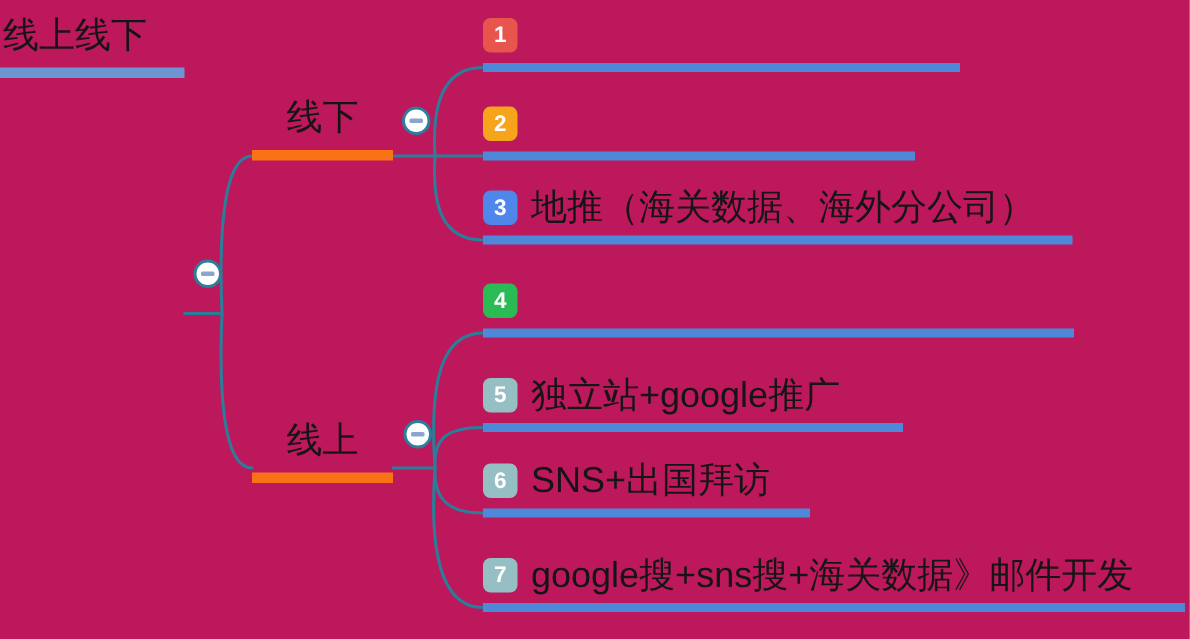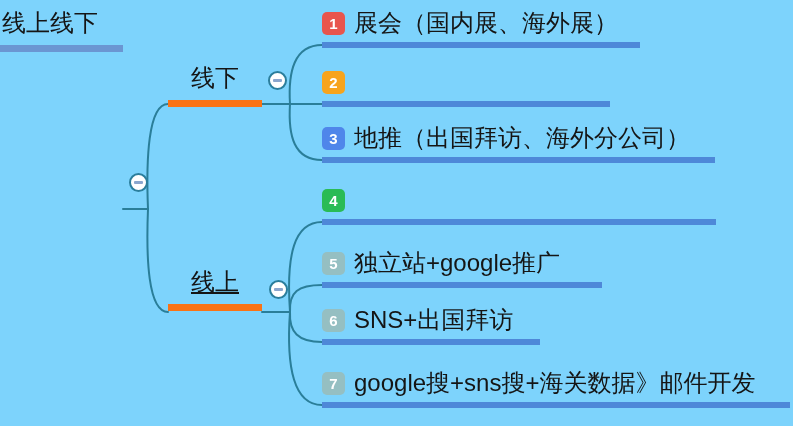--- a/index.html
+++ b/index.html
@@ -4,21 +4,21 @@
 <style>
   html, body { margin: 0; padding: 0; }
   body {
     font-family: "Liberation Sans", "DejaVu Sans", sans-serif;
     background: #ffffff;
   }
   .canvas {
     position: relative;
     width: 793px;
     height: 426px;
-    background: #7dd3fc;
+    background: #be185d;
     overflow: hidden;
   }
   .connectors {
     position: absolute;
     left: 0; top: 0;
     width: 793px; height: 426px;
   }
   .node {
     position: absolute;
     box-sizing: border-box;
@@ -32,21 +32,21 @@
   .node-root {
     left: 0; top: 160; width: 123px; height: 52px;
     padding-left: 2px;
     border-bottom: 7px solid #6b96d2;
   }
   .node-branch {
     justify-content: center;
     border-bottom: 7px solid #f97316;
   }
   .node-branch.b0 { left: 168px; top: 55px;  width: 94px; height: 52px; }
-  .node-branch.b1 { left: 168px; top: 259px; width: 94px; height: 52px; text-decoration: underline; }
+  .node-branch.b1 { left: 168px; top: 270px; width: 94px; height: 52px; }
   .node-child {
     border-bottom: 6px solid #4e88d8;
     height: 44px;
     left: 322px;
   }
   .node-child.c0 { top: 4px;   width: 318px; }
   .node-child.c1 { top: 63px;  width: 288px; }
   .node-child.c2 { top: 119px; width: 393px; }
   .node-child.c3 { top: 181px; width: 394px; }
   .node-child.c4 { top: 244px; width: 280px; }
@@ -126,28 +126,27 @@
 
   <div class="node node-branch b1">
     <span>线上</span>
   </div>
   <div class="collapse-btn collapse-branch1">
     <span class="dash"></span>
   </div>
 
   <div class="node node-child c0">
     <span class="badge" style="background: rgb(232, 85, 77);">1</span>
-    <span>展会（国内展、海外展）</span>
   </div>
   <div class="node node-child c1">
     <span class="badge" style="background: rgb(247, 164, 29);">2</span>
   </div>
   <div class="node node-child c2">
     <span class="badge" style="background: rgb(79, 134, 234);">3</span>
-    <span>地推（出国拜访、海外分公司）</span>
+    <span>地推（海关数据、海外分公司）</span>
   </div>
 
   <div class="node node-child c3">
     <span class="badge" style="background: rgb(42, 187, 85);">4</span>
   </div>
   <div class="node node-child c4">
     <span class="badge" style="background: rgb(149, 191, 194);">5</span>
     <span>独立站+google推广</span>
   </div>
   <div class="node node-child c5">

